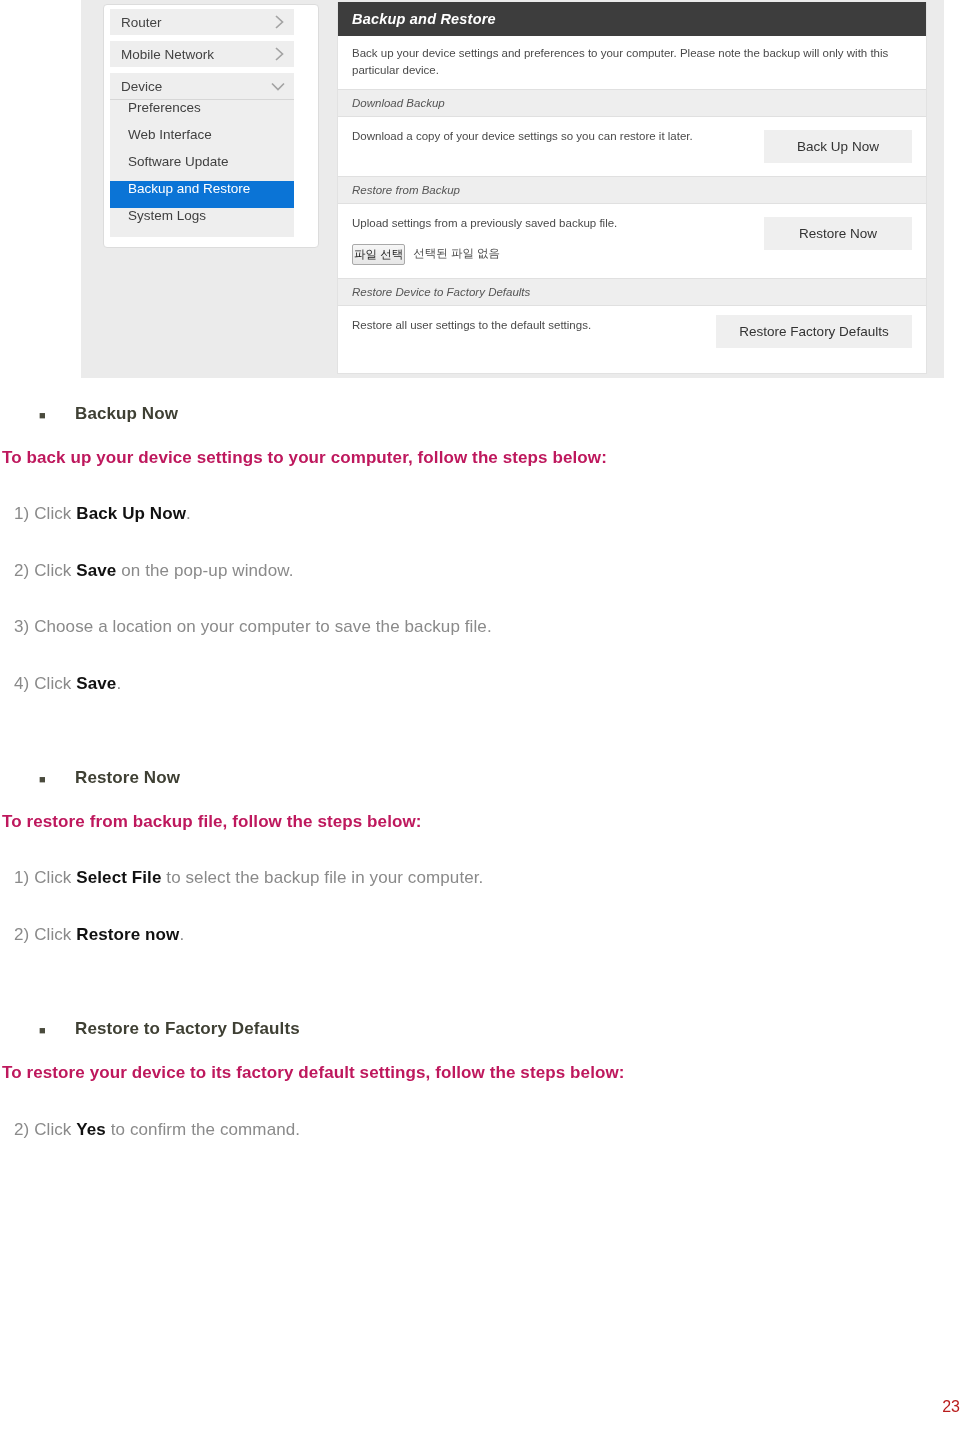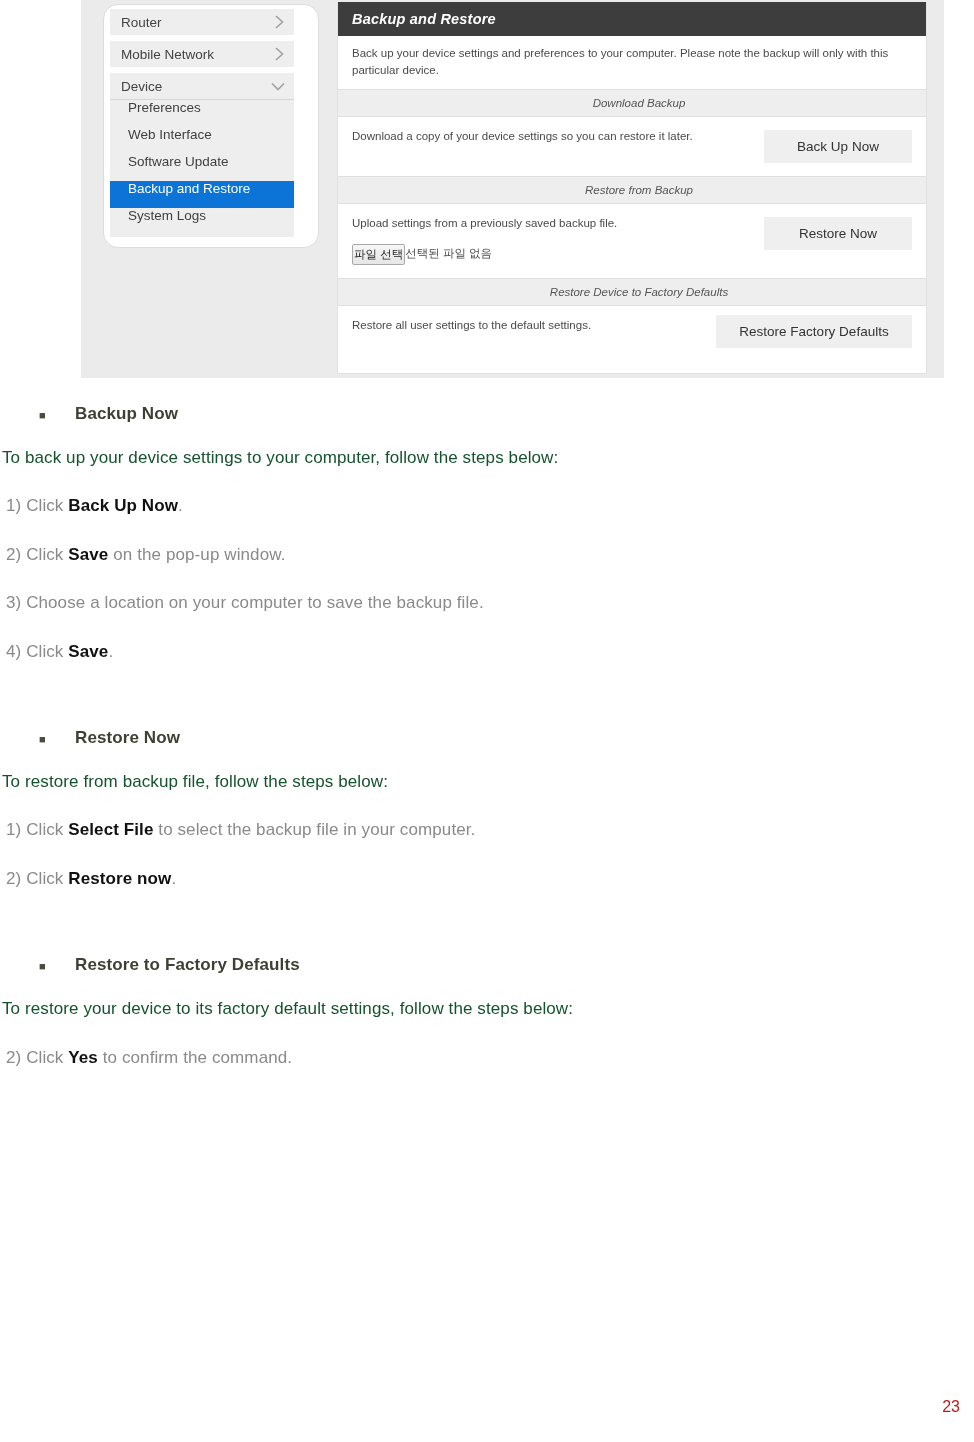--- a/index.html
+++ b/index.html
@@ -38,21 +38,21 @@
     flex: 0 0 256px;
     position: relative;
   }
   .side-card {
     position: absolute;
     left: 22px;
     top: 4px;
     width: 216px;
     background: #ffffff;
     border: 1px solid #dcdcdc;
-    border-radius: 15px;
+    border-radius: 4px;
     box-sizing: border-box;
     padding: 4px 24px 10px 6px;
   }
   .nav-top {
     height: 26px;
     background: #eeeeee;
     border-bottom: 1px solid #ffffff;
     display: flex;
     align-items: center;
     padding: 0 8px 0 11px;
@@ -124,21 +124,20 @@
     background: #fff;
   }
   .sect-head {
     background: #eeeeee;
     border-top: 1px solid #e0e0e0;
     border-bottom: 1px solid #e0e0e0;
     font-style: italic;
     font-size: 11.5px;
     color: #555555;
     padding: 7px 0 7px 14px;
-    text-align: center;
   }
   .sect-body {
     background: #ffffff;
     display: flex;
     align-items: flex-start;
     padding: 11px 14px 13px 14px;
     min-height: 40px;
     box-sizing: border-box;
   }
   .sect-body .txt {
@@ -172,20 +171,21 @@
   .file-btn {
     background: linear-gradient(#f6f6f6, #e6e6e6);
     border: 1px solid #a9a9a9;
     border-radius: 2px;
     padding: 2px 1px;
     font-size: 11.5px;
     color: #1c1c1c;
     font-family: "Liberation Sans", sans-serif;
   }
   .file-name {
+    margin-left: 8px;
     color: #4a4a4a;
     font-size: 11.5px;
   }
   .panel-gap { height: 12px; background: #ffffff; }
 
   
   .doc {
     position: absolute;
     left: 0;
     top: 378px;
@@ -205,26 +205,27 @@
     font-size: 11px;
     color: #4a4b3d;
     line-height: 1;
     width: 36px;
     flex: 0 0 36px;
   }
   p.para {
     margin: 0;
     padding: 24px 0 0 2px;
     font-size: 17px;
-    color: #14532d;
+    color: #be185d;
     line-height: 1.2;
     letter-spacing: .1px;
+    font-weight: bold;
   }
   p.step {
-    margin: 4px;
+    margin: 12px;
     padding: 24px 0 0 2px;
     font-size: 17px;
     color: #8a8a8a;
     line-height: 1.2;
     letter-spacing: .1px;
   }
   p.step b { color: #111111; font-weight: bold; }
   p.step .dot { color: #8a8a8a; }
 
   .spacer-lg { height: 36px; }

